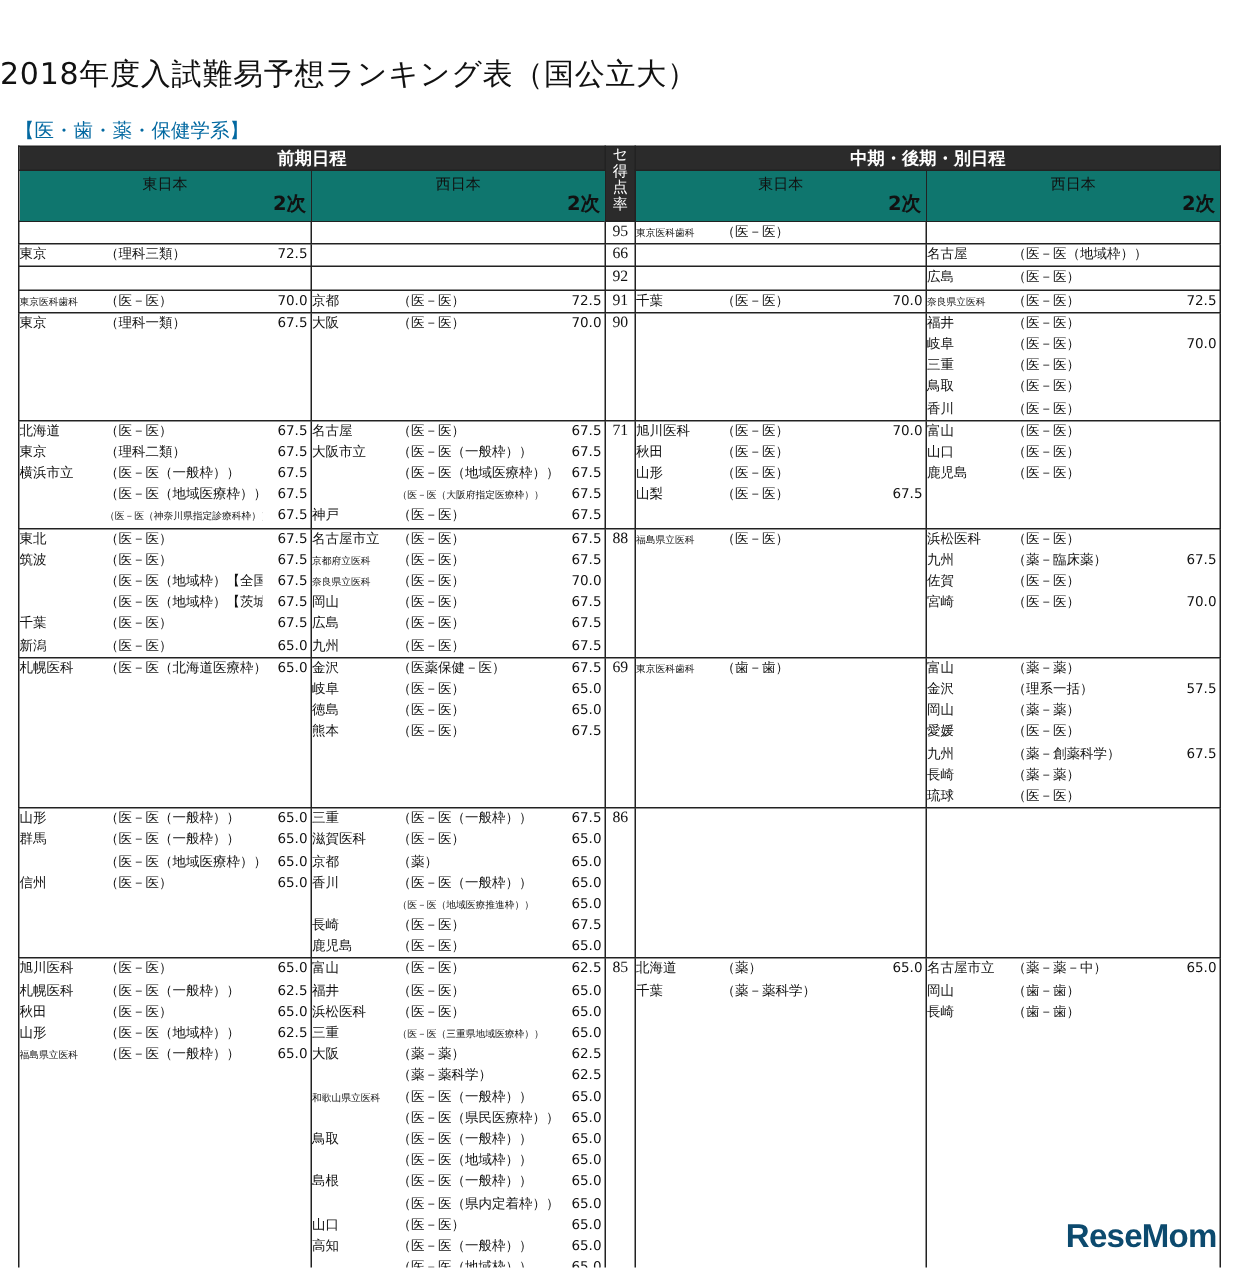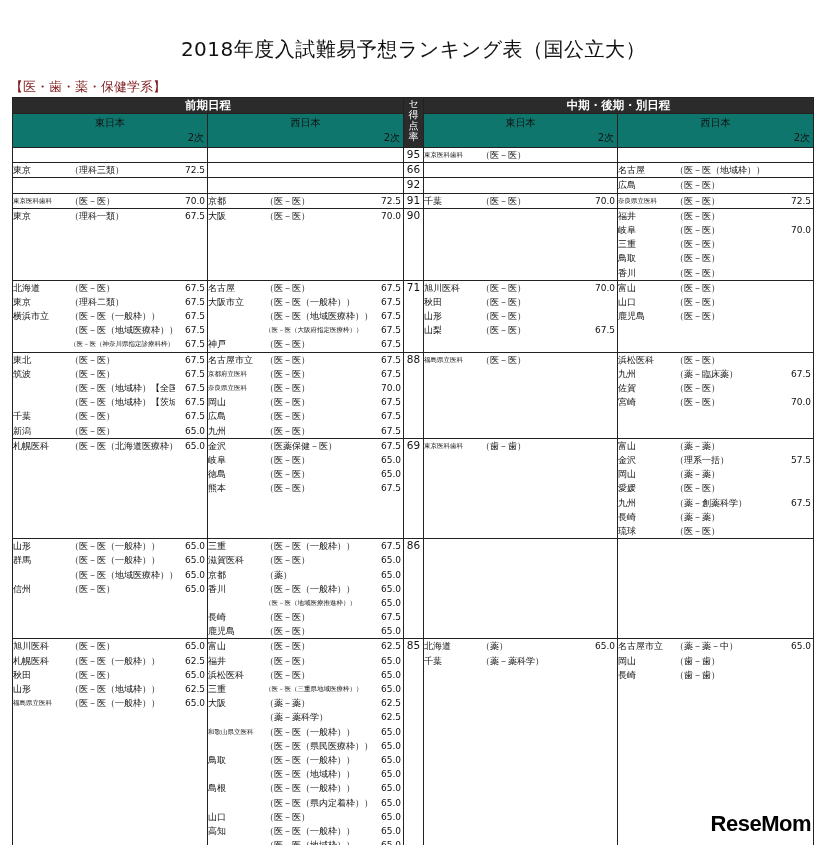--- a/index.html
+++ b/index.html
@@ -1,41 +1,41 @@
 <!DOCTYPE html>
 <html><head>
 <meta charset="utf-8">
 <style>
   html, body { margin:0; padding:0; background:#ffffff; }
   body { width:827px; height:845px; overflow:hidden; position:relative;
          font-family:"DejaVu Sans", "Liberation Sans", sans-serif; color:#111; }
-  .title { position:absolute; left:0; top:36px; width:827px; text-align:center;
+  .title { position:absolute; left:0; top:36px; width:827px; 
            font-size:20px; letter-spacing:0.5px; color:#111; }
-  .section { position:absolute; left:10px; top:78px; font-size:13px; color:#7f1d1d; }
+  .section { position:absolute; left:10px; top:78px; font-size:13px; color:#0369a1; }
   table.rank { position:absolute; left:12px; top:97px; border-collapse:collapse;
                table-layout:fixed; width:801px; }
   table.rank td, table.rank th { padding:0; border:1px solid #222; vertical-align:top; }
   th.dark { background:#2b2b2b; color:#fff; font-weight:bold; font-size:11.5px;
             height:15px; line-height:15px; text-align:center; }
   th.score-h { background:#2b2b2b; color:#fff; font-weight:normal; font-size:10px;
                line-height:11px; text-align:center; vertical-align:middle; width:18px; }
   th.blue { background:#0f766e; color:#111; font-weight:normal; font-size:10px;
             height:33px; position:relative; }
   th.blue .region { display:block; text-align:center; padding-top:2px; }
-  th.blue .niji { position:absolute; right:3px; bottom:2px; font-size:10px; }
-  td.score { text-align:center; font-size:10.5px; line-height:13px; }
+  th.blue .niji { position:absolute; right:3px; bottom:2px; font-size:13px;font-weight:bold; }
+  td.score { text-align:center; font-size:10.5px; line-height:13px;font-family:Liberation Serif, serif; }
   td.cell { font-size:9px; line-height:14.2px; }
   .ent { display:flex; height:14.2px; white-space:nowrap; overflow:hidden; }
   .ent .u { width:57px; flex:none; overflow:hidden; }
   .ent .u.small { font-size:6.5px; }
   .ent .d { flex:1; overflow:hidden; }
   .ent .d.small { font-size:6.5px; }
   .ent .v { width:30px; text-align:right; flex:none; padding-right:2px; }
   .watermark { position:absolute; right:16px; bottom:8px; font-family:"Liberation Sans", sans-serif;
-               font-weight:bold; font-size:22px; color:#000000; letter-spacing:-0.5px; }
+               font-weight:bold; font-size:22px; color:#0c4a6e; letter-spacing:-0.5px; }
 </style>
 </head>
 <body>
 
 <div class="title">2018年度入試難易予想ランキング表（国公立大）</div>
 <div class="section">【医・歯・薬・保健学系】</div>
 
 <table class="rank">
   <colgroup>
     <col style="width:195px">

